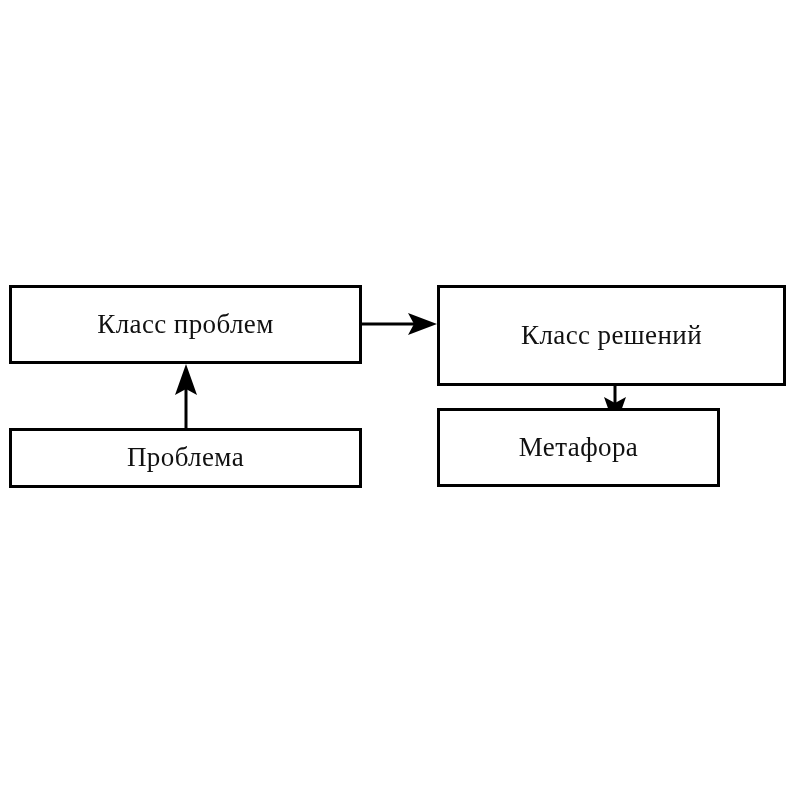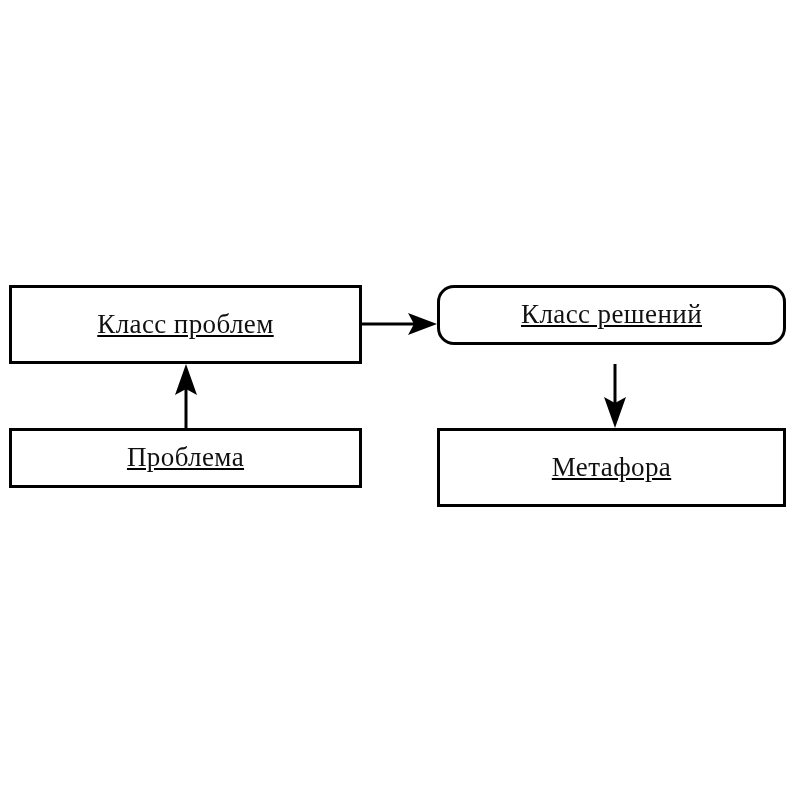--- a/index.html
+++ b/index.html
@@ -19,35 +19,34 @@
 
   
   .node {
     position: absolute;
     box-sizing: border-box;
     background: #ffffff;
     border: 3px solid #000000;
     display: flex;
     align-items: center;
     justify-content: center;
-    text-decoration: underline;
   }
   .node .node-label {
     font-size: 27px;
     line-height: 1.1;
     color: #111111;
     letter-spacing: 0.4px;
     white-space: nowrap;
     user-select: none;
   }
 
   #node-class-problems { left: 9px;   top: 285px; width: 353px; height: 79px; }
-  #node-class-solutions{ left: 437px; top: 285px; width: 349px; height: 60px; border-radius: 17px; }
+  #node-class-solutions{ left: 437px; top: 285px; width: 349px; height: 101px; }
   #node-problem        { left: 9px;   top: 428px; width: 353px; height: 60px; }
-  #node-metaphor       { left: 437px; top: 428px; width: 349px; height: 79px; }
+  #node-metaphor       { left: 437px; top: 408px; width: 283px; height: 79px; }
 
   
   #connectors {
     position: absolute;
     left: 0;
     top: 0;
     width: 800px;
     height: 800px;
     pointer-events: none;
   }

